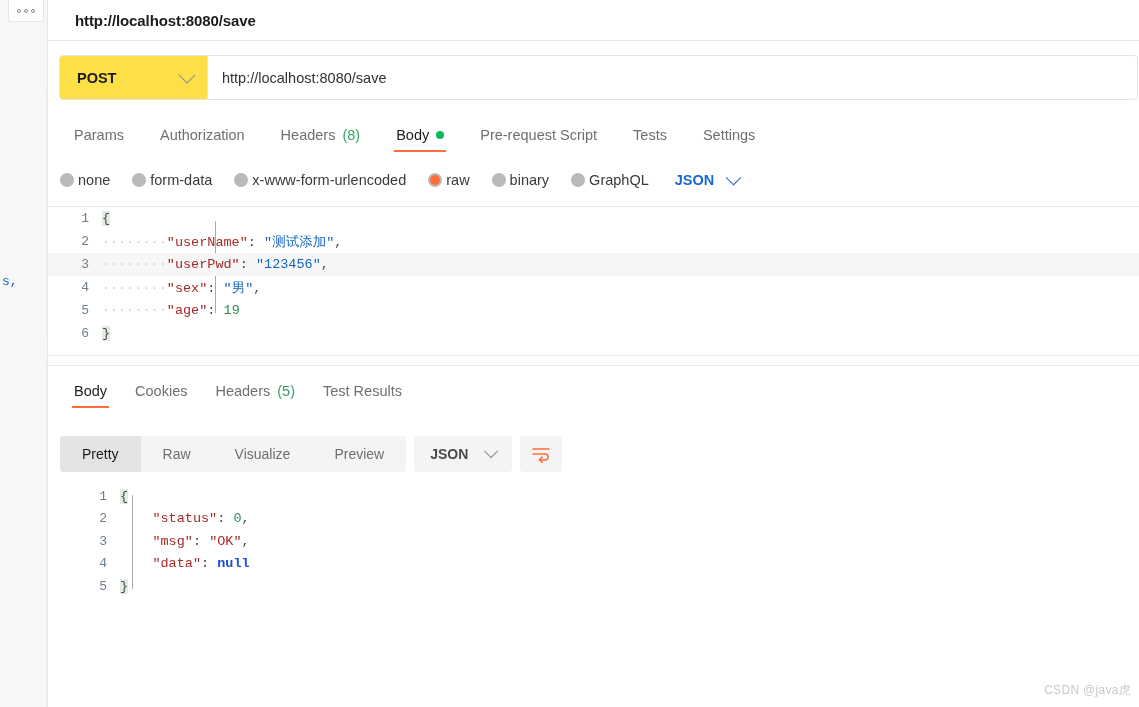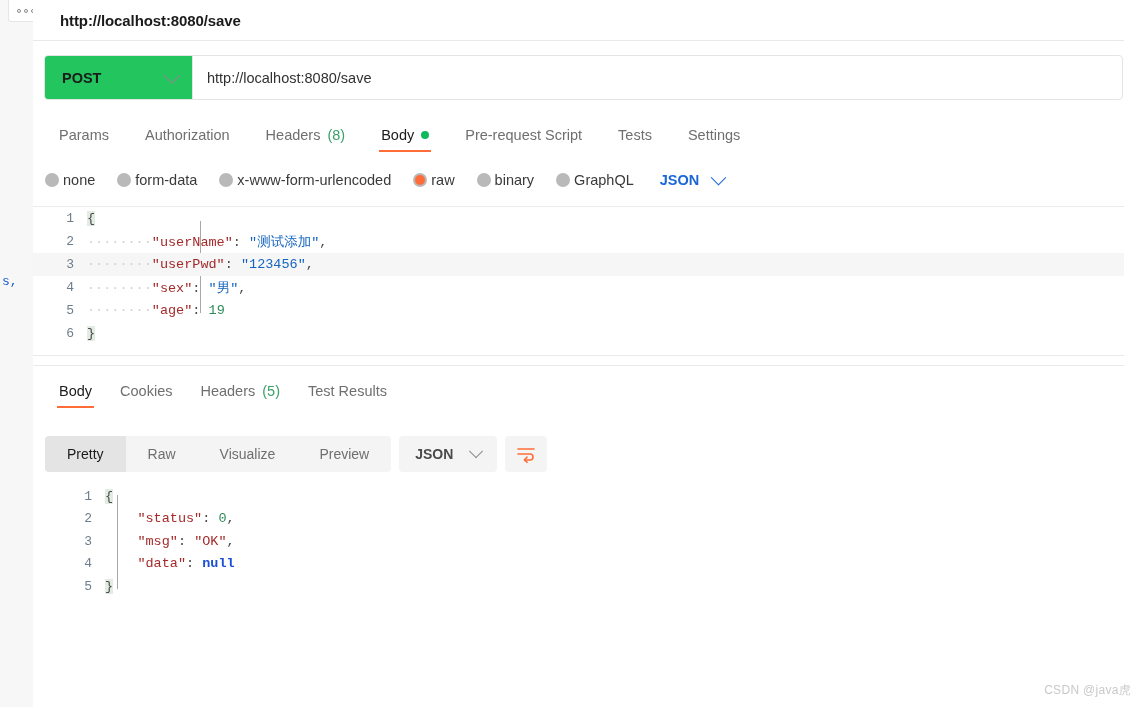--- a/index.html
+++ b/index.html
@@ -55,21 +55,21 @@
   .bg-edge-line {
     position: absolute;
     left: 46px;
     width: 2px;
     background: #e9e9e9;
   }
 
   
   .panel {
     position: absolute;
-    left: 33px; top: 0;
+    left: 48px; top: 0;
     width: 1091px; height: 707px;
     background: #ffffff;
     overflow: hidden;
   }
 
   
   .req-header {
     height: 41px;
     border-bottom: 1px solid #e8e8e8;
     display: flex;
@@ -91,21 +91,21 @@
     align-items: stretch;
     height: 45px;
     width: 1079px;
     border: 1px solid #e4e4e4;
     border-radius: 4px;
     box-sizing: border-box;
     background: #ffffff;
   }
   .method-box {
     width: 148px;
-    background: #22c55e;
+    background: #fde047;
     border-right: 1px solid #e4e4e4;
     display: flex;
     align-items: center;
     justify-content: space-between;
     padding: 0 14px 0 17px;
     box-sizing: border-box;
     border-radius: 3px 0 0 3px;
   }
   .method-label {
     font-size: 14.5px;

